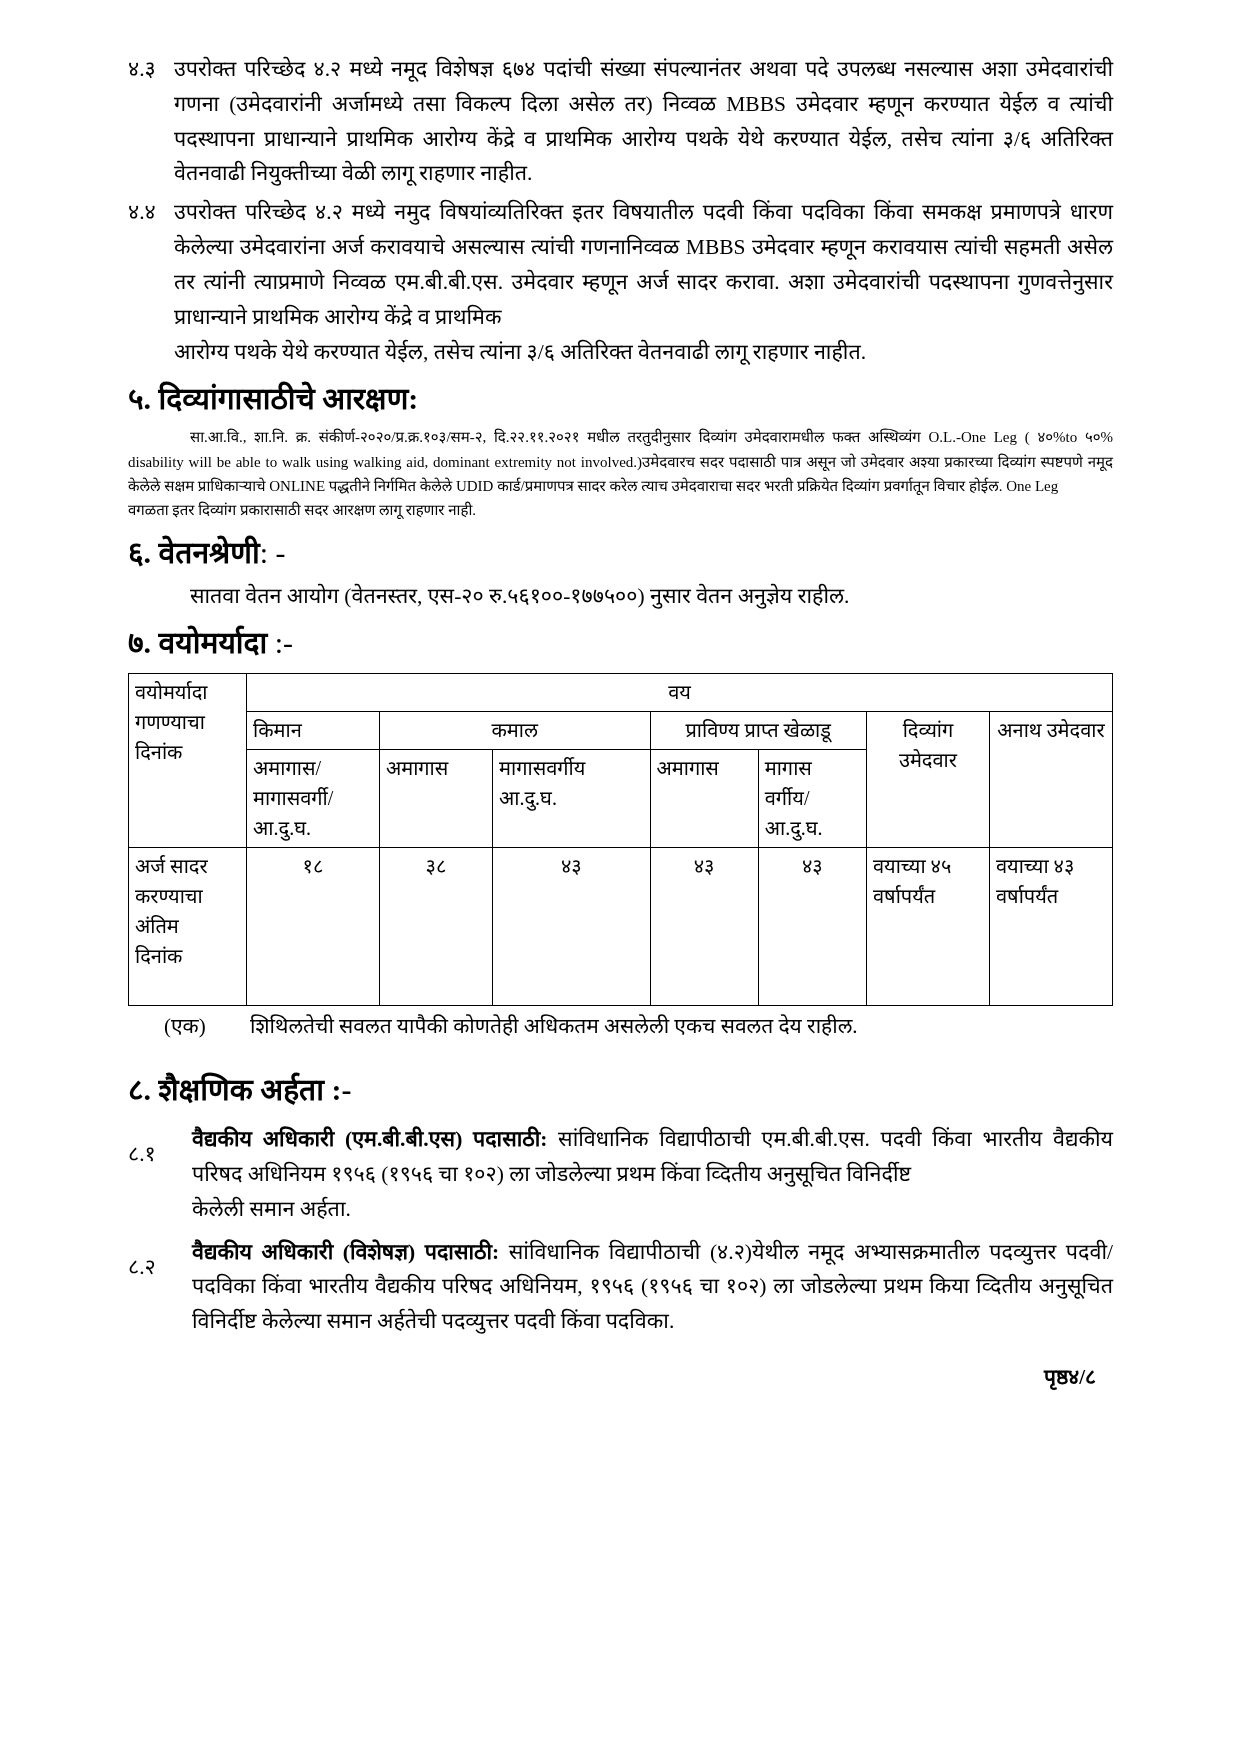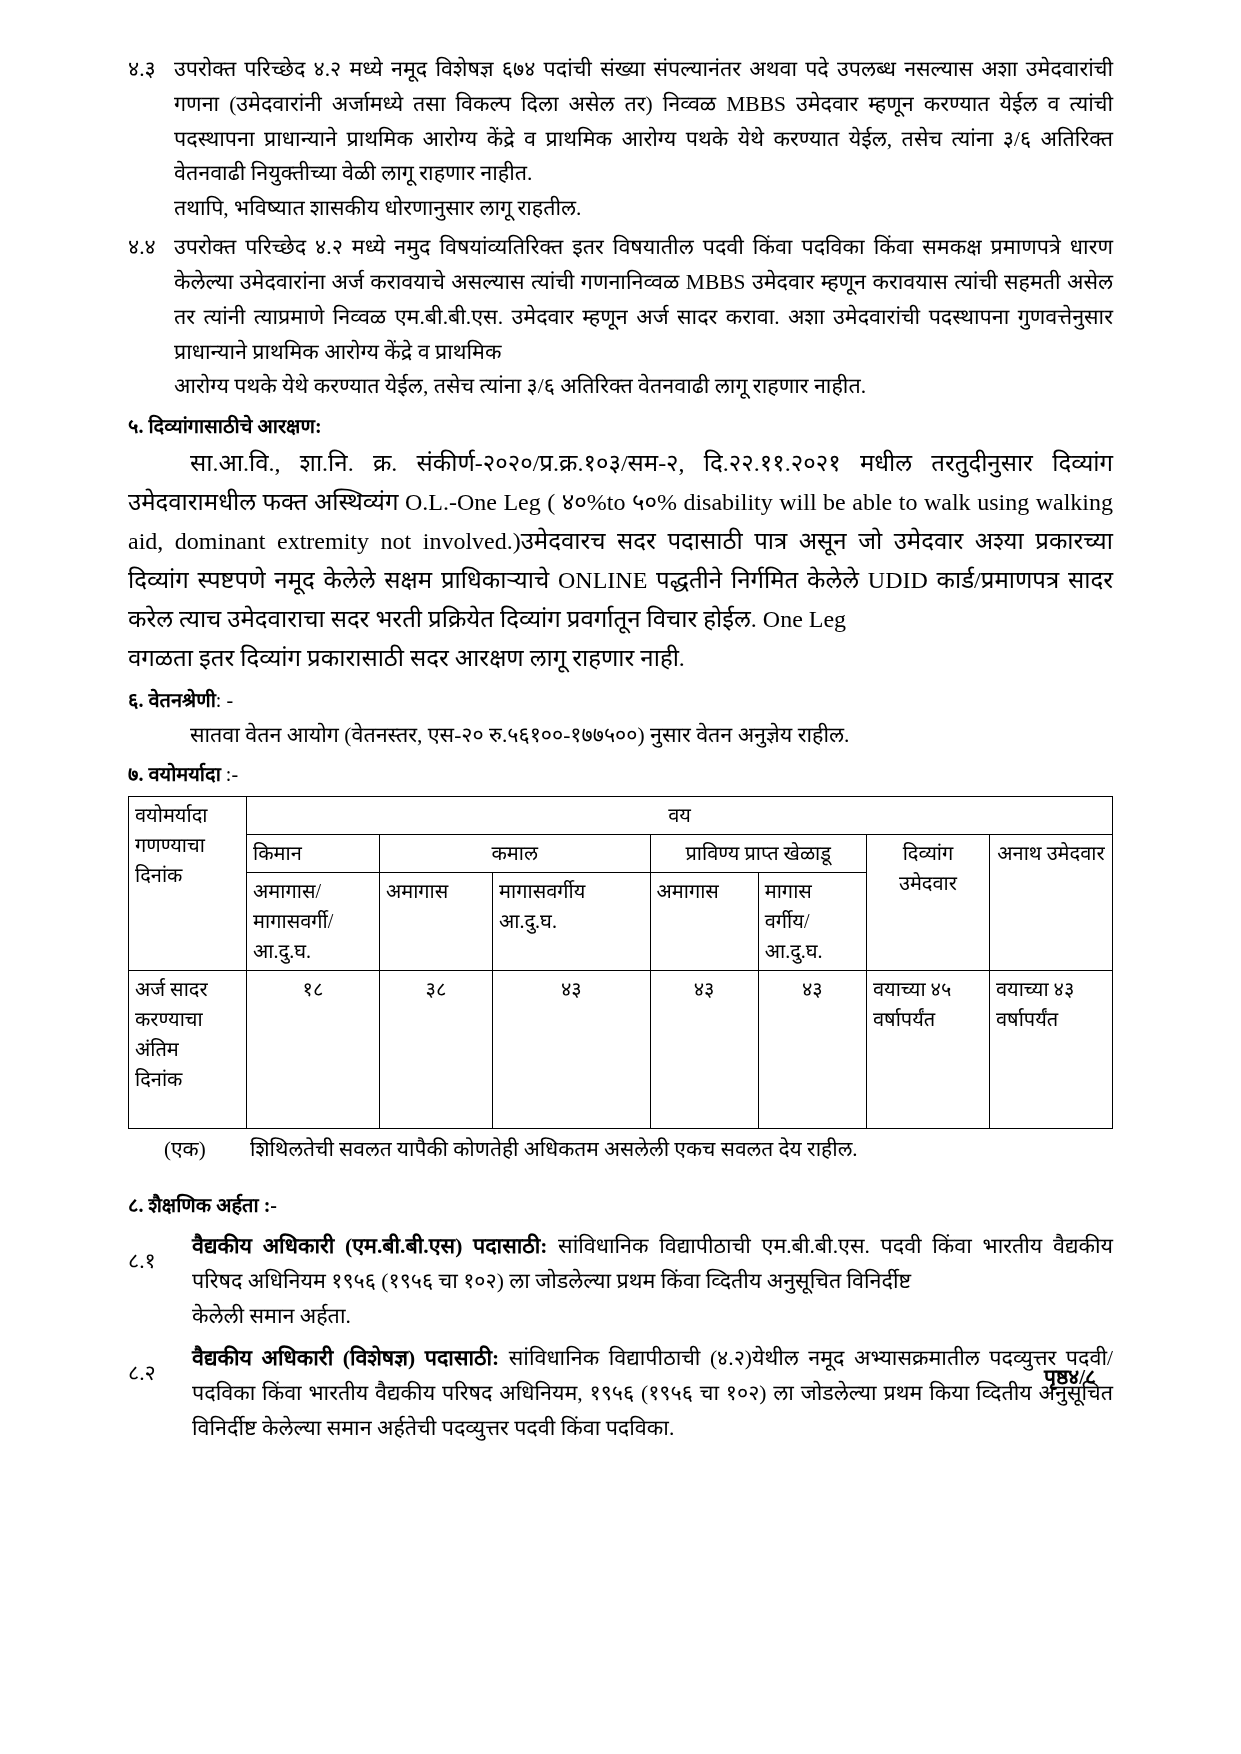--- a/index.html
+++ b/index.html
@@ -40,30 +40,30 @@
     line-height: 1.62;
     text-align: justify;
     text-justify: inter-word;
   }
   .num-para .body > span.lastline {
     display: block;
     text-align: left;
   }
 
   .heading {
-    font-size: 20px;
+    font-size: 30px;
     font-weight: bold;
     line-height: 1.6;
     margin: 6px 0 2px 0;
   }
   .heading .thin {
     font-weight: normal;
   }
   .indent-para {
-    font-size: 24px;
+    font-size: 15px;
     line-height: 1.62;
     text-align: justify;
     text-justify: inter-word;
     text-indent: 62px;
     margin: 0;
   }
   .indent-para .tail {
     display: block;
     text-indent: 0;
     text-align: left;
@@ -174,21 +174,20 @@
 </style>
 </head>
 <body>
 
 <div class="page">
 
   <div class="num-para">
     <div class="marker">४.३</div>
     <div class="body">
       <span>उपरोक्त परिच्छेद ४.२ मध्ये नमूद विशेषज्ञ ६७४ पदांची संख्या संपल्यानंतर अथवा पदे उपलब्ध नसल्यास अशा उमेदवारांची गणना (उमेदवारांनी अर्जामध्ये तसा विकल्प दिला असेल तर) निव्वळ MBBS उमेदवार म्हणून करण्यात येईल व त्यांची पदस्थापना प्राधान्याने प्राथमिक आरोग्य केंद्रे व प्राथमिक आरोग्य पथके येथे करण्यात येईल, तसेच त्यांना ३/६ अतिरिक्त वेतनवाढी नियुक्तीच्या वेळी लागू राहणार नाहीत.</span>
-      <span class="lastline">तथापि, भविष्यात शासकीय धोरणानुसार लागू राहतील.</span>
     </div>
   </div>
 
   <div class="num-para">
     <div class="marker">४.४</div>
     <div class="body">
       <span>उपरोक्त परिच्छेद ४.२ मध्ये नमुद विषयांव्यतिरिक्त इतर विषयातील पदवी किंवा पदविका किंवा समकक्ष प्रमाणपत्रे धारण केलेल्या उमेदवारांना  अर्ज करावयाचे असल्यास त्यांची गणनानिव्वळ MBBS उमेदवार म्हणून करावयास त्यांची सहमती असेल तर त्यांनी त्याप्रमाणे निव्वळ एम.बी.बी.एस. उमेदवार म्हणून अर्ज सादर करावा. अशा उमेदवारांची पदस्थापना गुणवत्तेनुसार प्राधान्याने प्राथमिक आरोग्य केंद्रे व प्राथमिक</span>
       <span class="lastline">आरोग्य पथके येथे करण्यात येईल, तसेच त्यांना ३/६ अतिरिक्त वेतनवाढी लागू राहणार नाहीत.</span>
     </div>
   </div>

